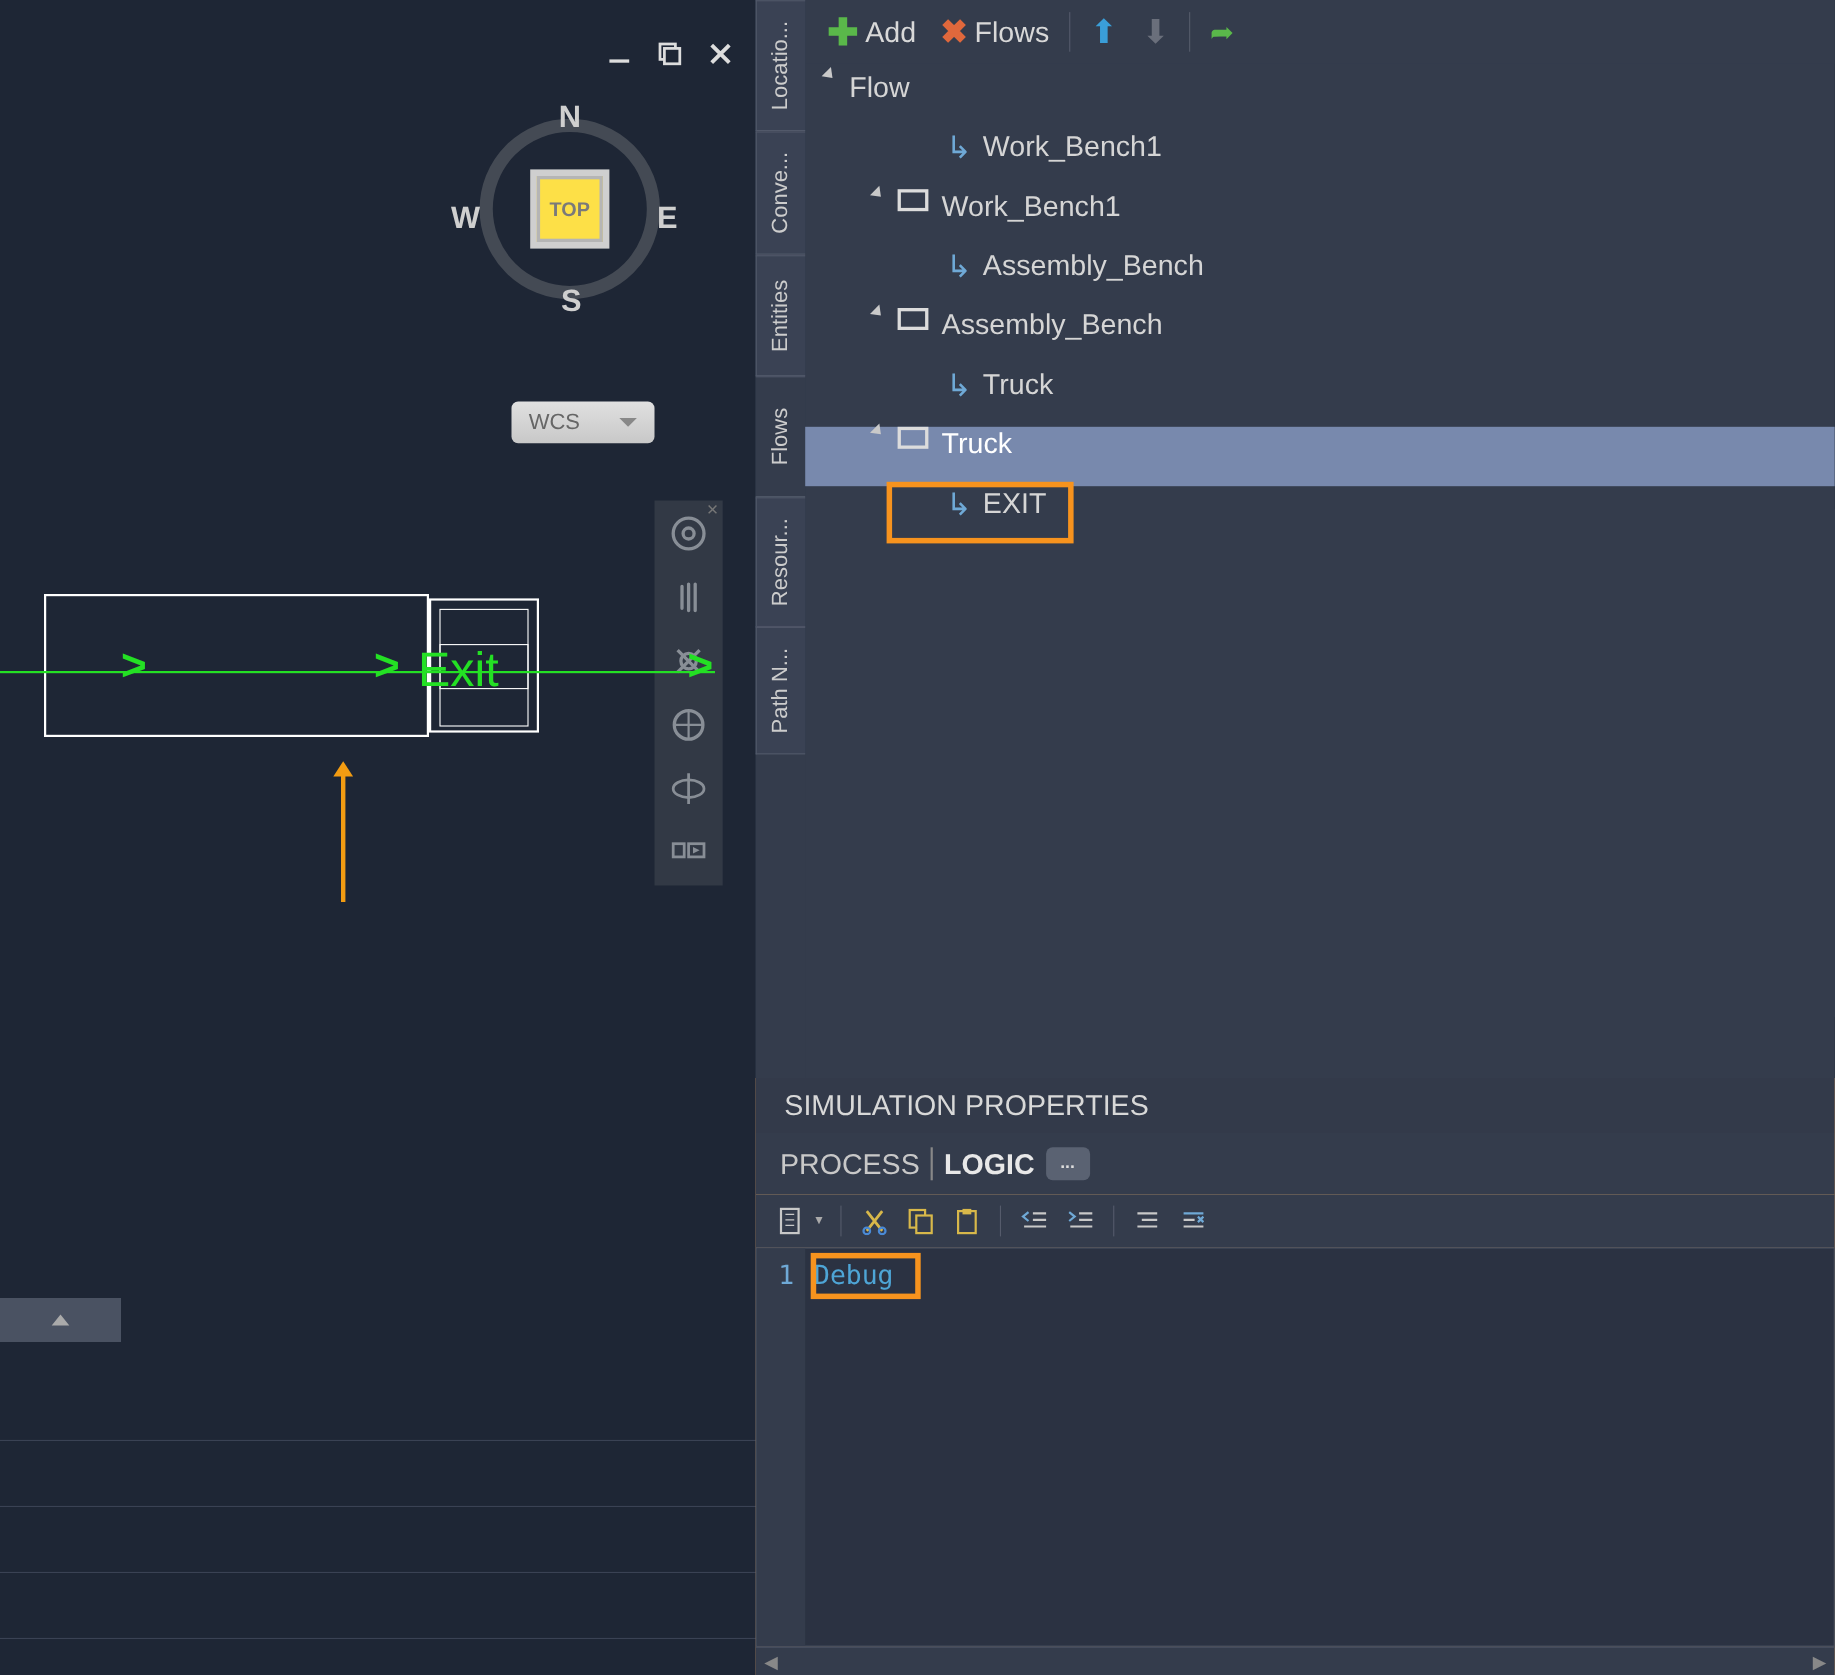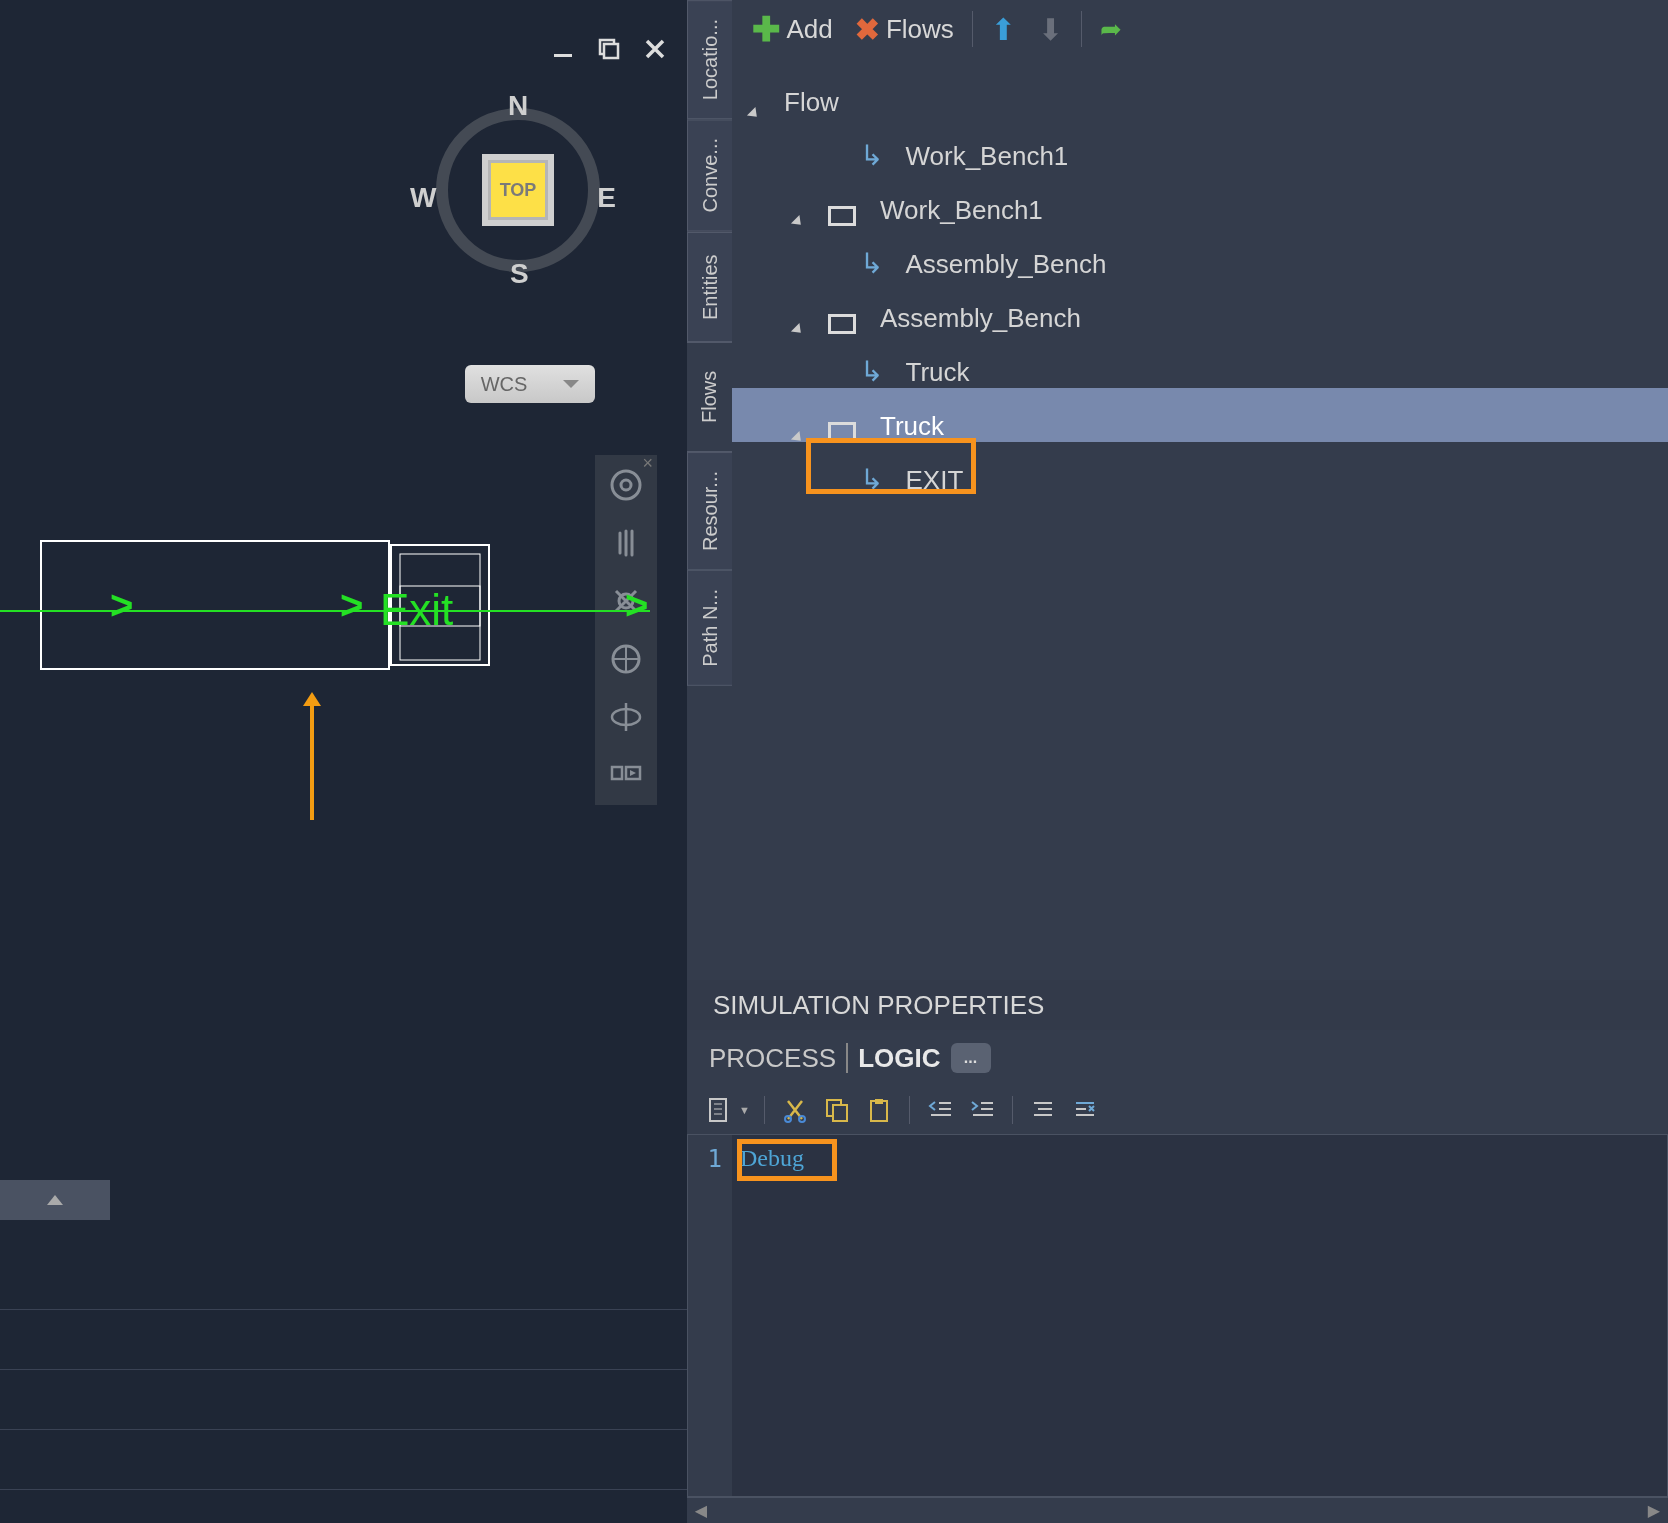--- a/index.html
+++ b/index.html
@@ -300,25 +300,24 @@
 .tb-share { color: #5ab84a; font-size: 26px; }
 
 
 .tree {
   font-size: 26px;
   color: #d5d5d5;
   padding: 6px 0;
 }
 .tree-row {
   display: flex;
-  align-items: flex-end;
+  align-items: flex-start;
   height: 54px;
   padding-left: 16px;
   cursor: pointer;
-  gap: 12px;
 }
 .tree-row.selected {
   background: #7889ad;
   color: #fff;
 }
 .tree-expander {
   width: 0; height: 0;
   border-left: 6px solid transparent;
   border-right: 6px solid transparent;
   border-top: 8px solid #c9c9c9;
@@ -428,21 +427,20 @@
   background: #343c4c;
   text-align: right;
   padding: 10px 10px 0 0;
   color: #6fa9d6;
   font-size: 24px;
 }
 .code-text {
   padding: 10px 8px;
   color: #4ea5d6;
   font-size: 24px;
-  font-family: Liberation Serif, serif;
 }
 .hl-box-2 {
   position: absolute;
   border: 5px solid #f7931e;
   left: 49px; top: 4px;
   width: 100px; height: 42px;
   pointer-events:none;
 }
 .hscroll {
   height: 26px;

